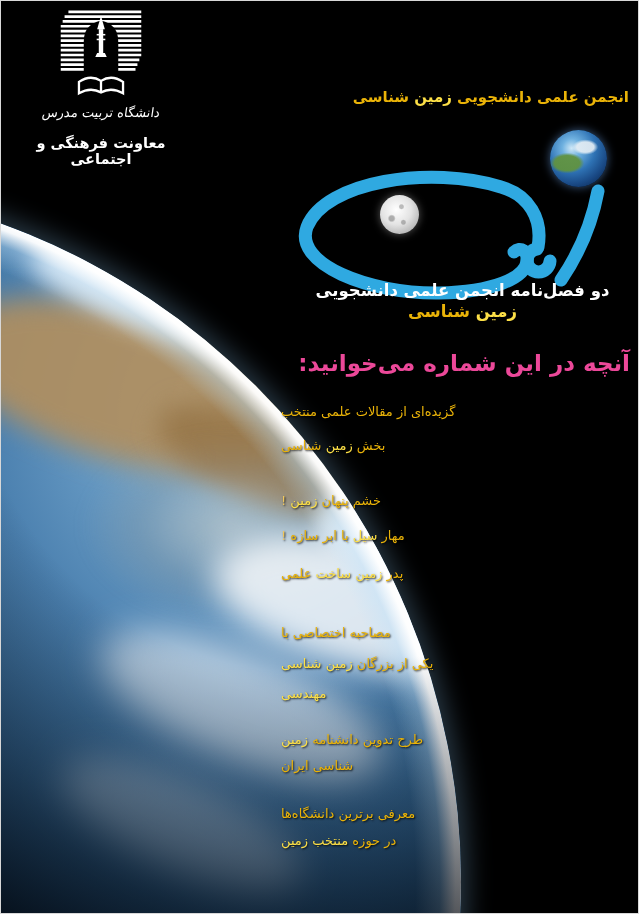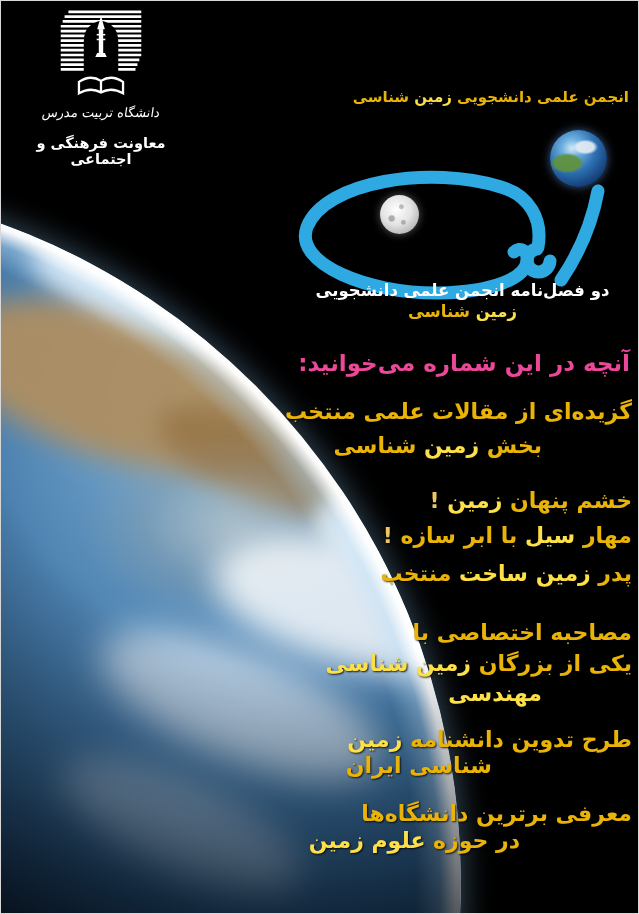--- a/index.html
+++ b/index.html
@@ -56,22 +56,22 @@
       radial-gradient(circle 3px at 55% 30%, rgba(130,130,130,.5) 0 60%, transparent 100%),
       radial-gradient(circle at 42% 38%, #ffffff, #e3e3e3 45%, #b9b9b9 75%, #8f8f8f 95%);
     box-shadow:0 0 8px rgba(255,255,255,.35);
   }
   
   .subtitle{position:absolute;left:290px;right:4px;top:279px;text-align:center;direction:rtl;
     font-size:16.5px;font-weight:bold;color:#fff;line-height:21px;z-index:5;}
   
   .heading{position:absolute;right:8px;top:349px;direction:rtl;font-size:23px;font-weight:bold;
     color:#ec4899;z-index:5;text-shadow:1px 1px 2px rgba(0,0,0,.85);white-space:nowrap;}
-  .contents{position:absolute;left:280px;right:6px;top:400px;direction:rtl;text-align:right;
-    font-size:22px;font-weight:bold;z-index:5;text-shadow:1px 1px 2px rgba(0,0,0,.85);}
+  .contents{position:absolute;left:280px;right:6px;top:400px;direction:rtl;text-align:left;
+    font-size:13px;font-weight:normal;z-index:5;text-shadow:1px 1px 2px rgba(0,0,0,.85);}
   .line{line-height:22px;white-space:nowrap;}
   .seg-white{color:#eab308;}
   .seg-blue{color:#fde047;}
   .seg-gold{color:#EFC75E;}
 </style>
 </head>
 <body>
 
 <div id="cover">
 
@@ -146,23 +146,23 @@
     <div><span class="seg-blue">زمین</span><span class="seg-white"> شناسی</span></div>
   </div>
 
   <div class="heading">آنچه در این شماره می‌خوانید:</div>
 
   <div class="contents">
     <div class="line"><span class="seg-white">گزیده‌ای از مقالات علمی منتخب</span></div>
     <div class="line" style="margin-top:12px;padding-right:90px;"><span class="seg-white">بخش </span><span class="seg-blue">زمین</span><span class="seg-white"> شناسی</span></div>
     <div class="line" style="margin-top:33px;"><span class="seg-white">خشم پنهان </span><span class="seg-blue">زمین</span><span class="seg-gold"> !</span></div>
     <div class="line" style="margin-top:13px;"><span class="seg-white">مهار </span><span class="seg-blue">سیل</span><span class="seg-white"> با ابر سازه </span><span class="seg-gold">!</span></div>
-    <div class="line" style="margin-top:16px;"><span class="seg-white">پدر </span><span class="seg-blue">زمین ساخت</span><span class="seg-white"> منتخب</span></div>
+    <div class="line" style="margin-top:16px;"><span class="seg-white">پدر </span><span class="seg-blue">زمین ساخت</span><span class="seg-white"> علمی</span></div>
     <div class="line" style="margin-top:37px;"><span class="seg-white">مصاحبه اختصاصی با</span></div>
     <div class="line" style="margin-top:9px;"><span class="seg-white">یکی از بزرگان </span><span class="seg-blue">زمین شناسی</span></div>
     <div class="line" style="margin-top:8px;padding-right:90px;"><span class="seg-blue">مهندسی</span></div>
     <div class="line" style="margin-top:24px;"><span class="seg-white">طرح تدوین دانشنامه </span><span class="seg-blue">زمین</span></div>
     <div class="line" style="margin-top:4px;padding-right:140px;"><span class="seg-white">شناسی ایران</span></div>
     <div class="line" style="margin-top:26px;"><span class="seg-white">معرفی برترین دانشگاه‌ها</span></div>
-    <div class="line" style="margin-top:5px;padding-right:112px;"><span class="seg-white">در حوزه </span><span class="seg-blue">علوم زمین</span></div>
+    <div class="line" style="margin-top:5px;padding-right:112px;"><span class="seg-white">در حوزه </span><span class="seg-blue">منتخب زمین</span></div>
   </div>
 
 </div>
 
 </body></html>

